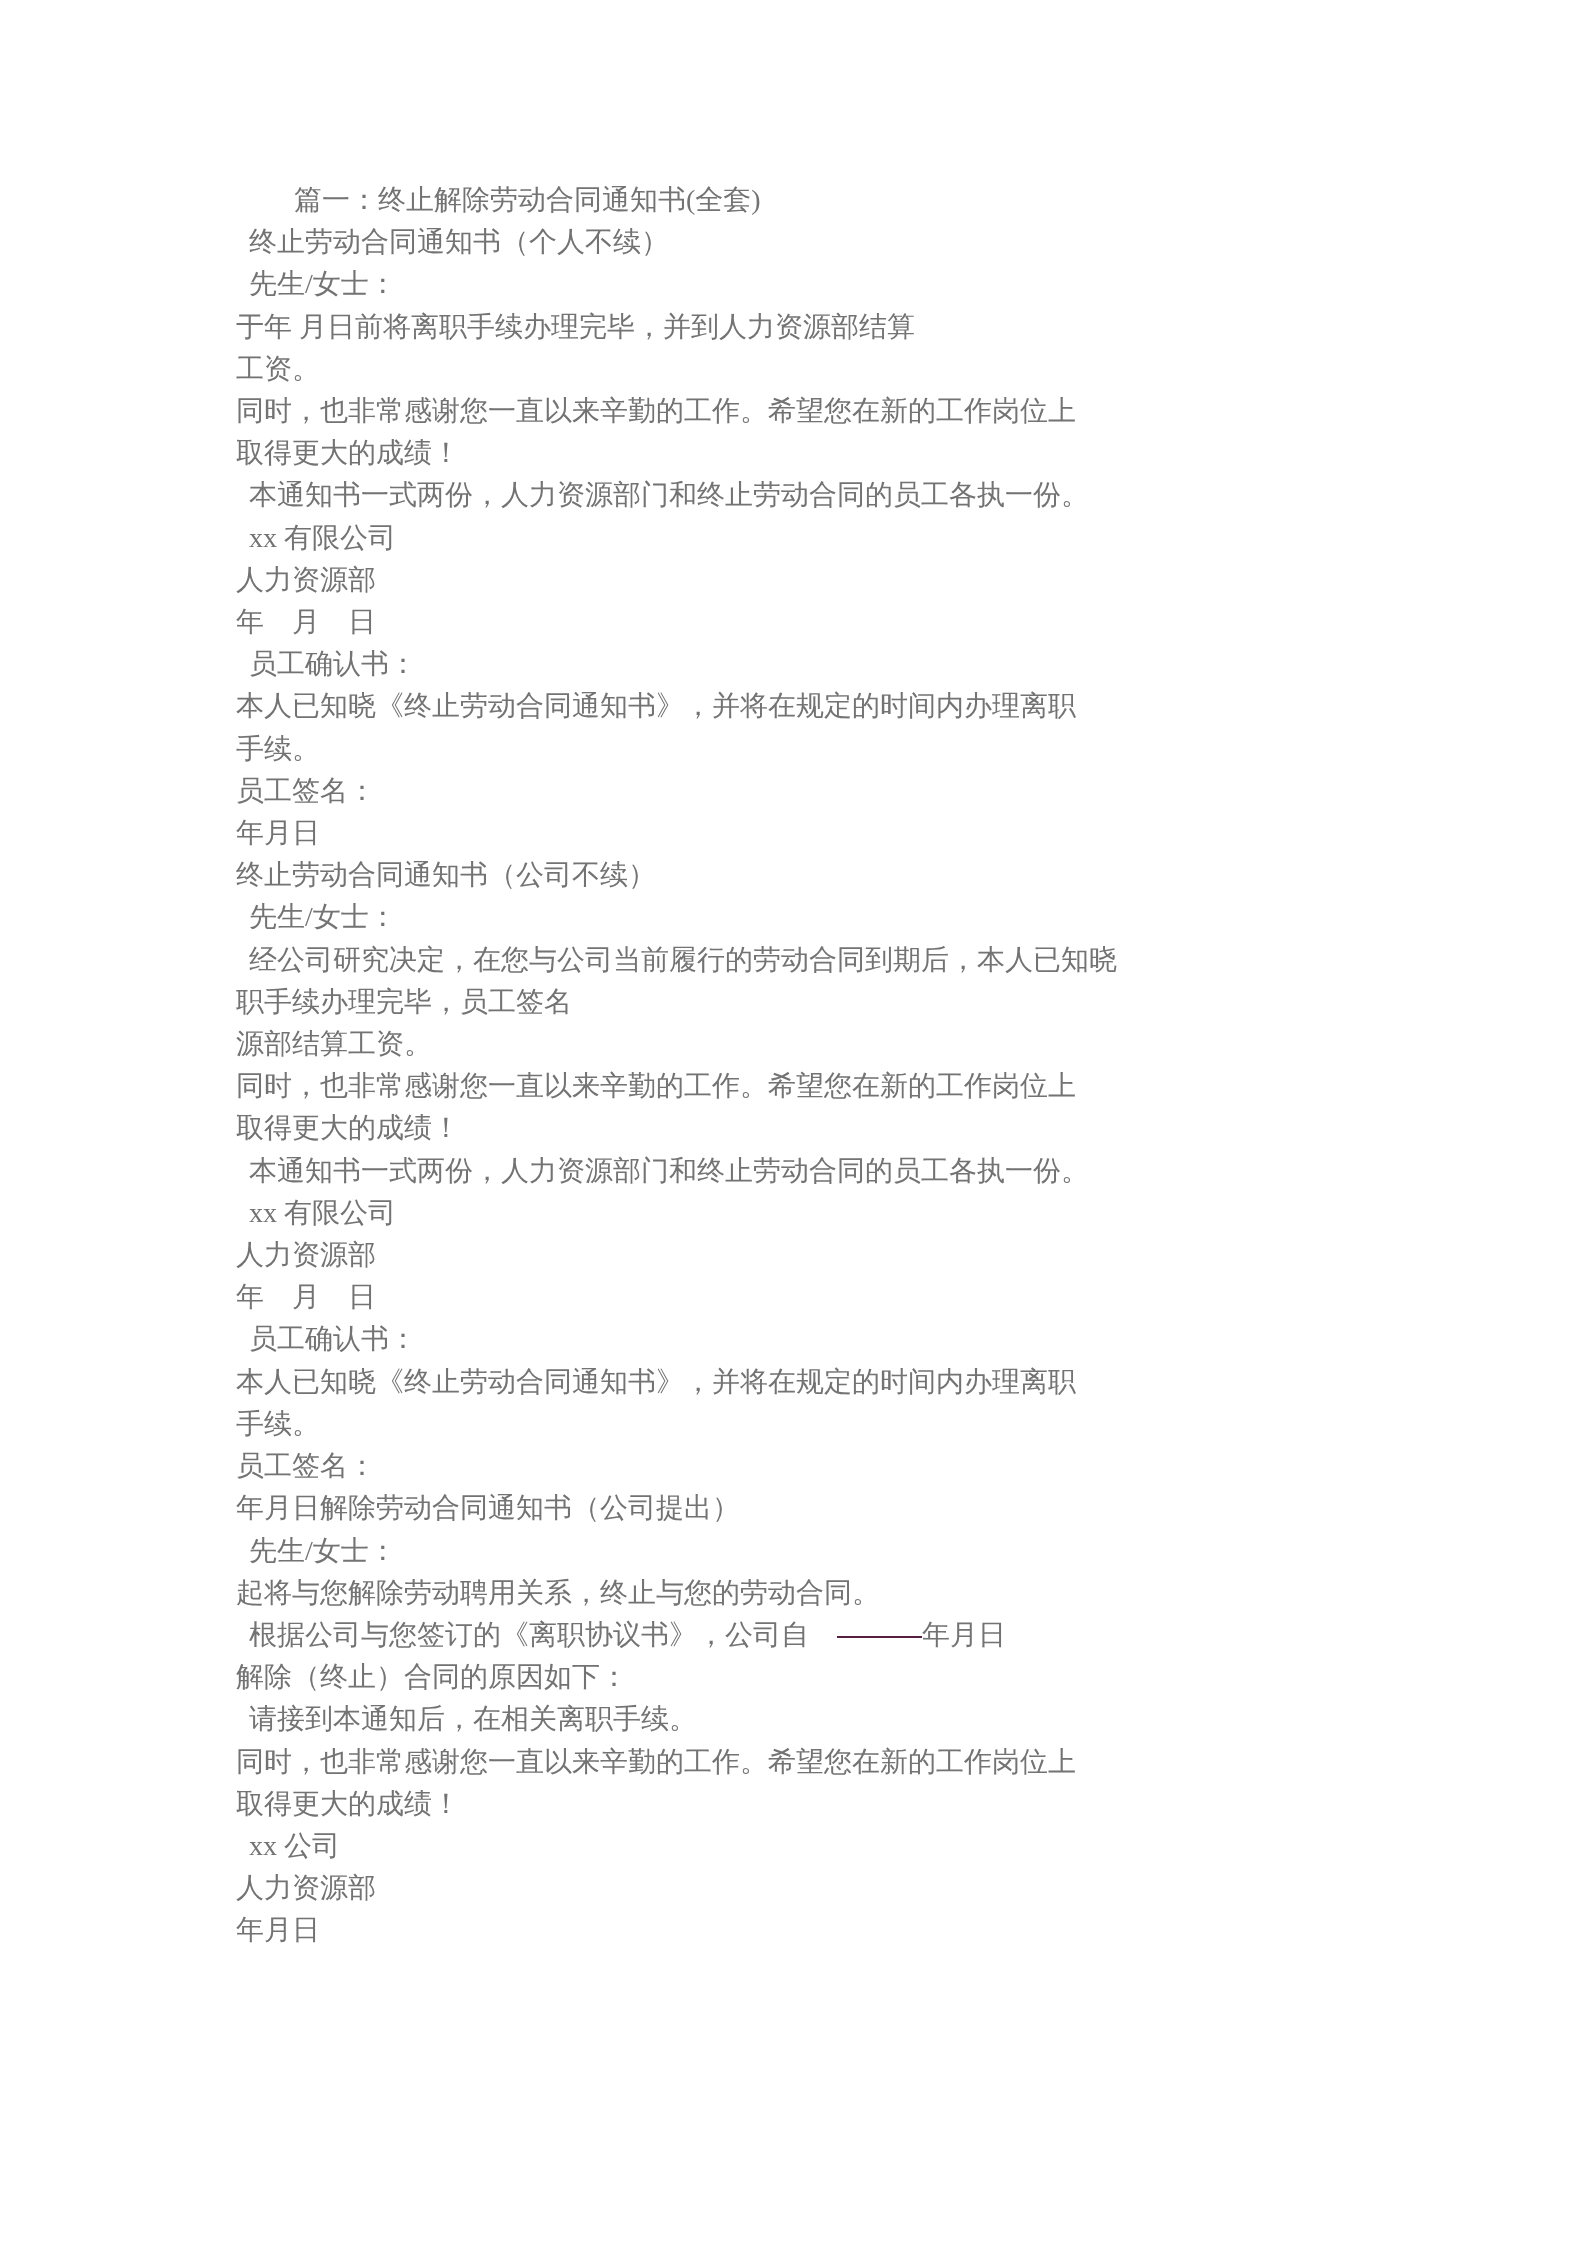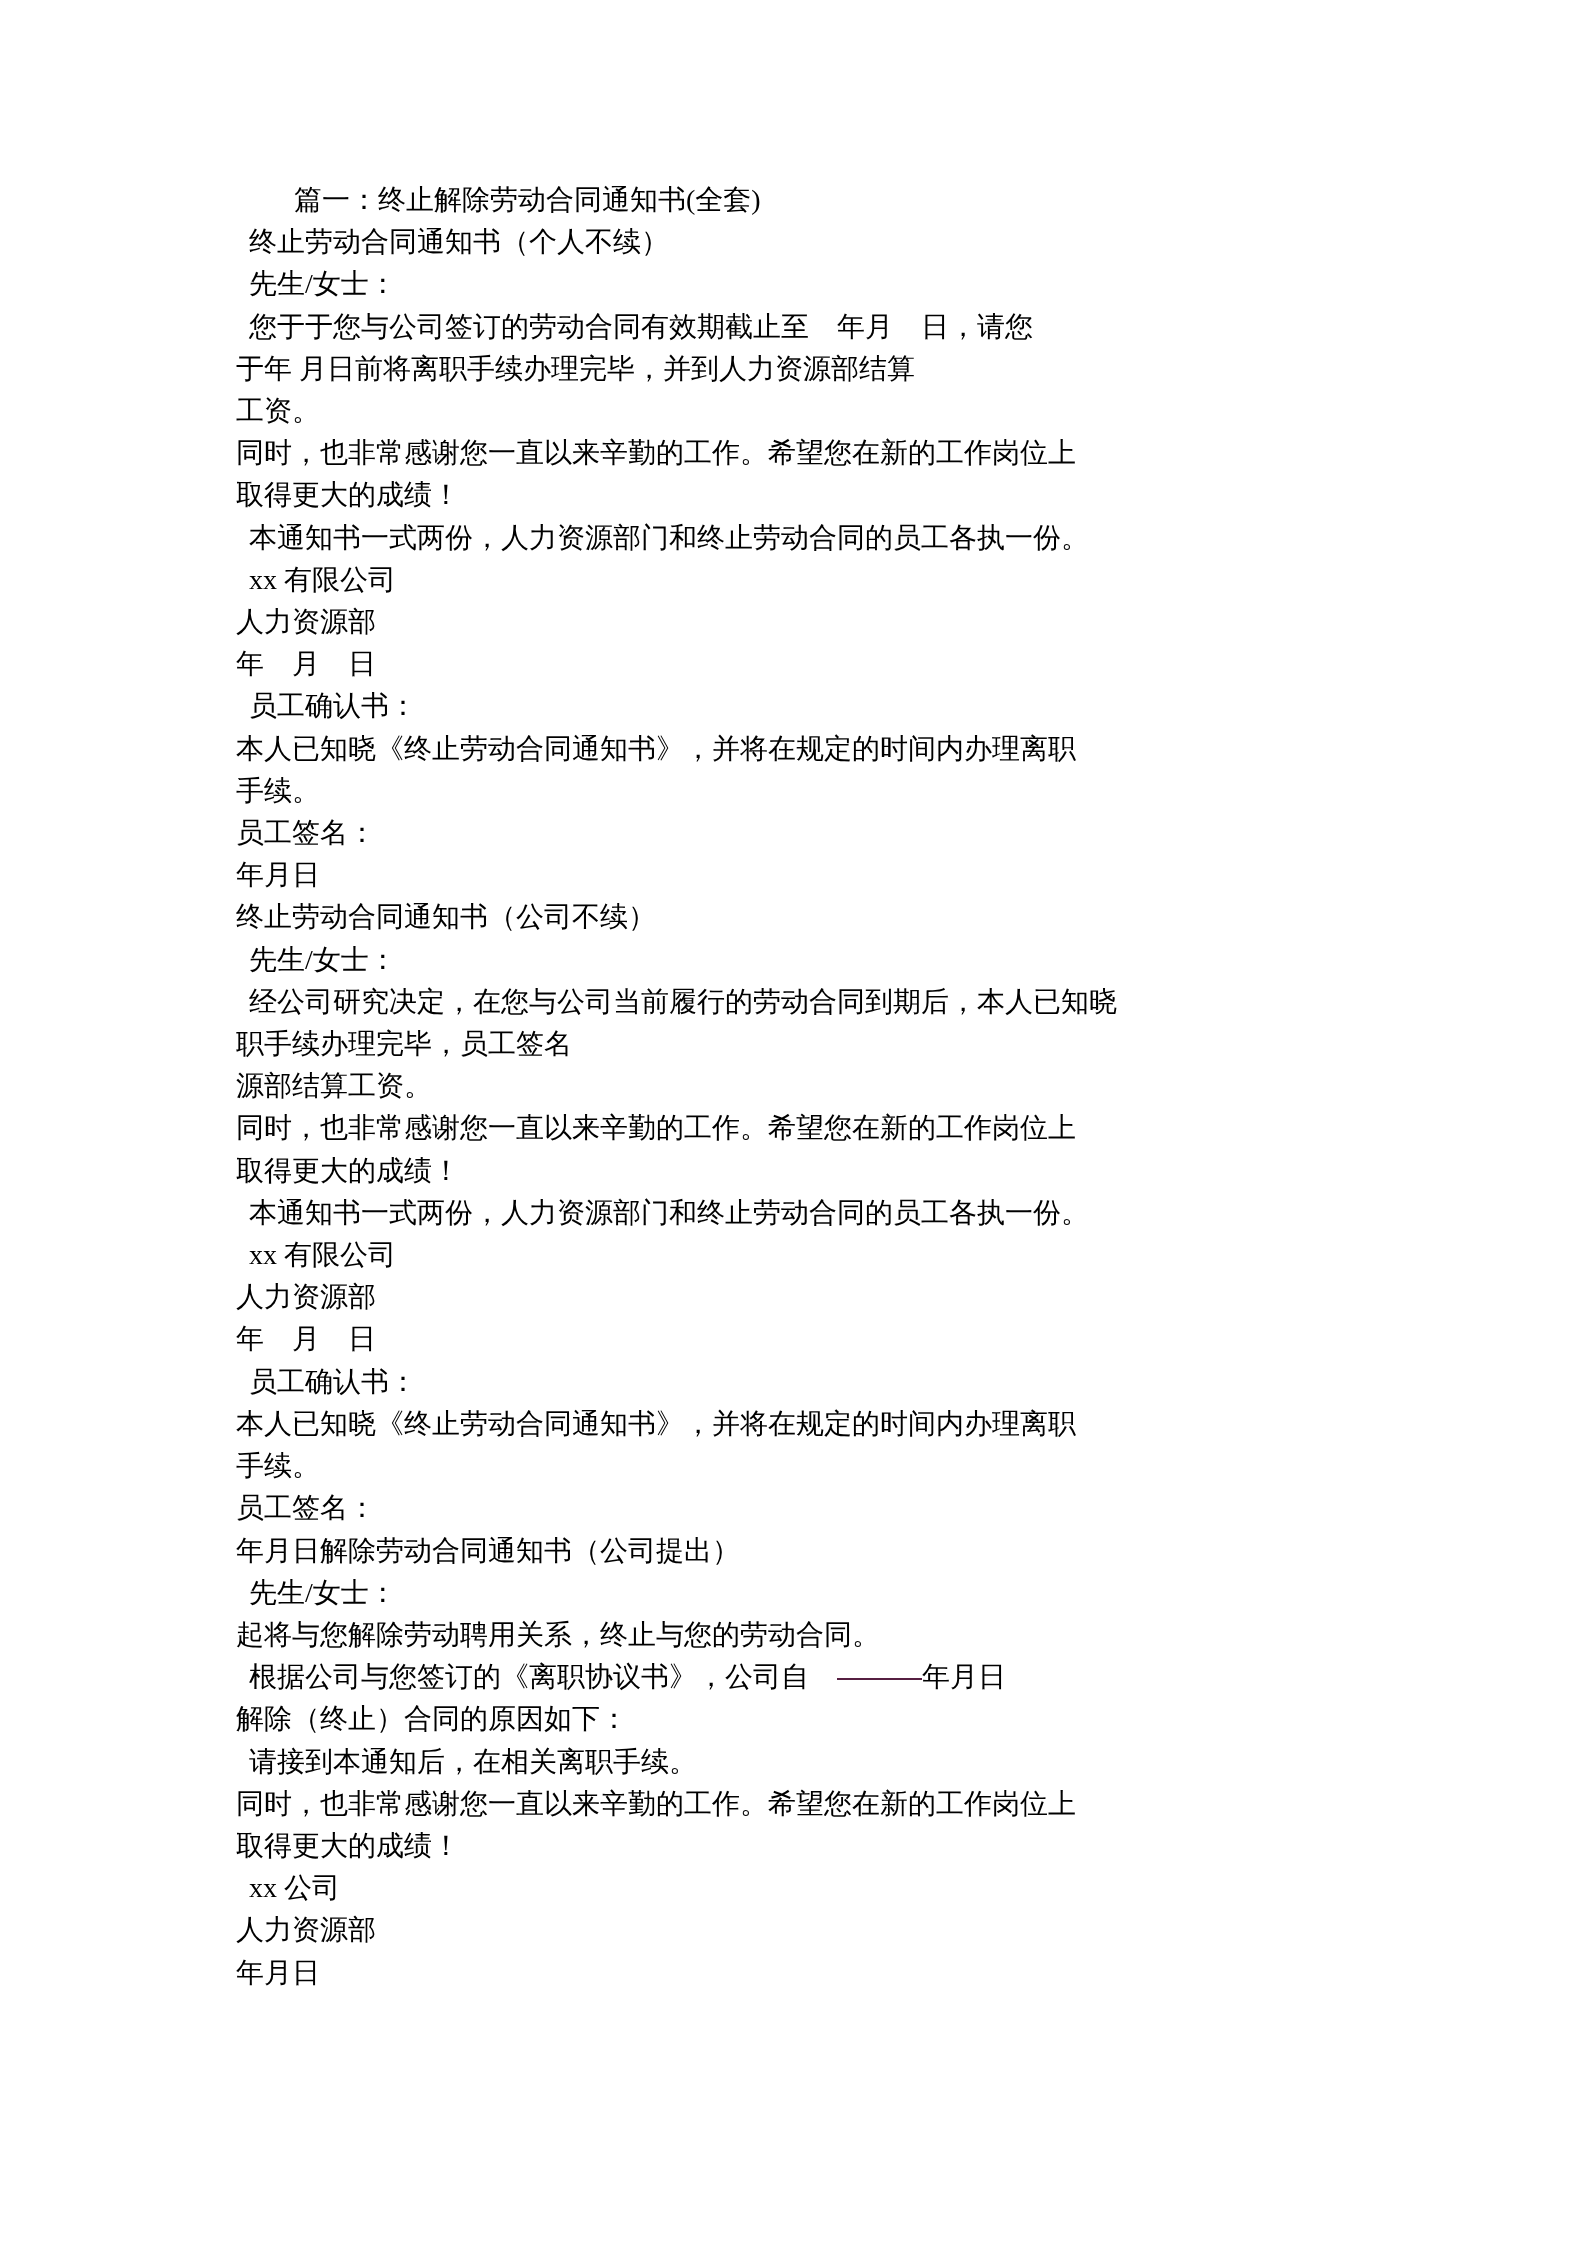--- a/index.html
+++ b/index.html
@@ -12,21 +12,21 @@
   }
   .page {
     box-sizing: border-box;
     width: 1586px;
     height: 2244px;
     padding: 179px 110px 0 236px;
     background: #ffffff;
     font-family: "Liberation Serif", "DejaVu Serif", serif;
     font-size: 28px;
     line-height: 42.2px;
-    color: #000000;
+    color: #737373;
     -webkit-font-smoothing: antialiased;
   }
   .line {
     white-space: pre-wrap;
     min-height: 42.2px;
   }
   .line.i1 { padding-left: 13px; }
   .line.i2 { padding-left: 58px; }
   .blank {
     display: inline-block;
@@ -37,21 +37,20 @@
   }
 </style>
 </head>
 <body>
 
 <div class="page">
   <div>
       <div class="line i2">篇一：终止解除劳动合同通知书(全套)</div>
       <div class="line i1">终止劳动合同通知书（个人不续）</div>
       <div class="line i1">先生/女士：</div>
-      <div class="line i1">您于于您与公司签订的劳动合同有效期截止至　年月　日，请您</div>
       <div class="line i0">于年 月日前将离职手续办理完毕，并到人力资源部结算</div>
       <div class="line i0">工资。</div>
       <div class="line i0">同时，也非常感谢您一直以来辛勤的工作。希望您在新的工作岗位上</div>
       <div class="line i0">取得更大的成绩！</div>
       <div class="line i1">本通知书一式两份，人力资源部门和终止劳动合同的员工各执一份。</div>
       <div class="line i1">xx 有限公司</div>
       <div class="line i0">人力资源部</div>
       <div class="line i0">年　月　日</div>
       <div class="line i1">员工确认书：</div>
       <div class="line i0">本人已知晓《终止劳动合同通知书》，并将在规定的时间内办理离职</div>

